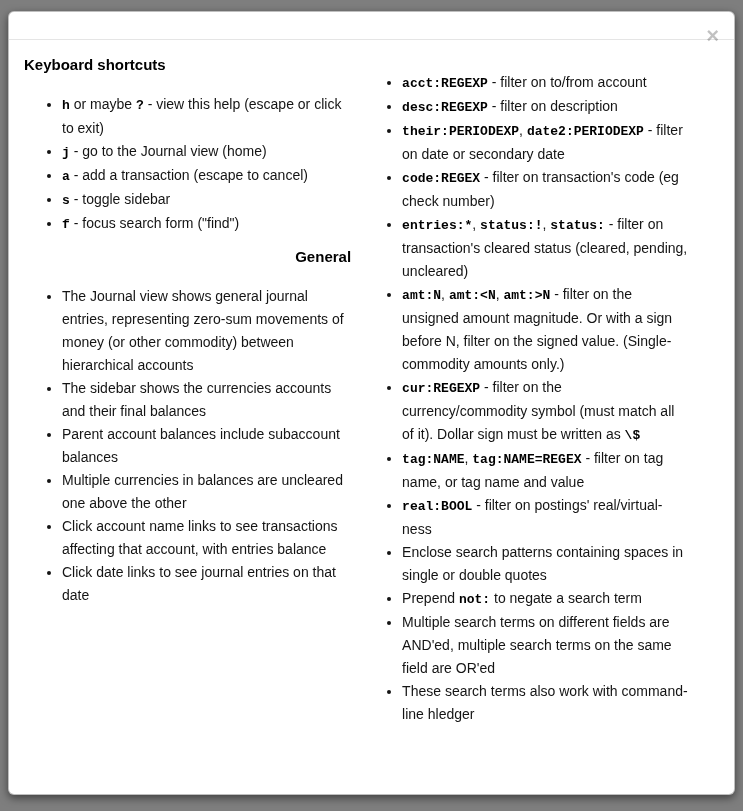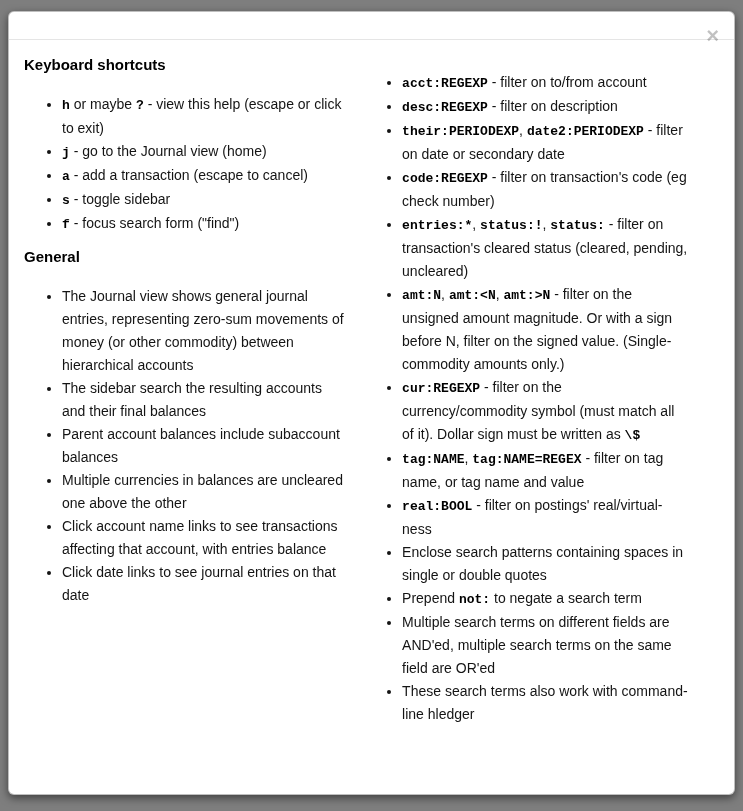--- a/index.html
+++ b/index.html
@@ -107,21 +107,21 @@
     min-width: 0;
   }
   .section-heading {
     margin: 0 0 19px 0;
     font-size: 15px;
     font-weight: bold;
     color: #000;
     line-height: 18px;
   }
   .section-heading + ul + .section-heading { margin-top: 12px; }
-  .help-col .section-heading:not(:first-child) { margin-top: 0; }
+  .help-col .section-heading:not(:first-child) { margin-top: 0; text-align: right; }
   .help-list {
     margin: 15px 0 12px 0;
     padding: 0 2px 0 38px;
     list-style-type: disc;
   }
   .help-list li { margin: 0; }
   .help-list code {
     font-family: "Liberation Mono", "DejaVu Sans Mono", monospace;
     font-weight: bold;
     font-size: 13px;
@@ -151,33 +151,33 @@
           <ul class="help-list">
             <li><code>h</code> or maybe <code>?</code> - view this help (escape or click to exit)</li>
             <li><code>j</code> - go to the Journal view (home)</li>
             <li><code>a</code> - add a transaction (escape to cancel)</li>
             <li><code>s</code> - toggle sidebar</li>
             <li><code>f</code> - focus search form ("find")</li>
           </ul>
           <h2 class="section-heading">General</h2>
           <ul class="help-list">
             <li>The Journal view shows general journal entries, representing zero-sum movements of money (or other commodity) between hierarchical accounts</li>
-            <li>The sidebar search the resulting accounts and their final balances</li>
+            <li>The sidebar shows the currencies accounts and their final balances</li>
             <li>Parent account balances include subaccount balances</li>
             <li>Multiple currencies in balances are uncleared one above the other</li>
             <li>Click account name links to see transactions affecting that account, with entries balance</li>
             <li>Click date links to see journal entries on that date</li>
           </ul>
         </div>
       <div class="help-col" id="col-right">
           <ul class="help-list">
             <li><code>acct:REGEXP</code> - filter on to/from account</li>
             <li><code>desc:REGEXP</code> - filter on description</li>
             <li><code>their:PERIODEXP</code>, <code>date2:PERIODEXP</code> - filter on date or secondary date</li>
-            <li><code>code:REGEXP</code> - filter on transaction's code (eg check number)</li>
+            <li><code>code:REGEX</code> - filter on transaction's code (eg check number)</li>
             <li><code>entries:*</code>, <code>status:!</code>, <code>status:</code> - filter on transaction's cleared status (cleared, pending, uncleared)</li>
             <li><code>amt:N</code>, <code>amt:&lt;N</code>, <code>amt:&gt;N</code> - filter on the unsigned amount magnitude. Or with a sign before N, filter on the signed value. (Single-commodity amounts only.)</li>
             <li><code>cur:REGEXP</code> - filter on the currency/commodity symbol (must match all of it). Dollar sign must be written as <code>\$</code></li>
             <li><code>tag:NAME</code>, <code>tag:NAME=REGEX</code> - filter on tag name, or tag name and value</li>
             <li><code>real:BOOL</code> - filter on postings' real/virtual-ness</li>
             <li>Enclose search patterns containing spaces in single or double quotes</li>
             <li>Prepend <code>not:</code> to negate a search term</li>
             <li>Multiple search terms on different fields are AND'ed, multiple search terms on the same field are OR'ed</li>
             <li>These search terms also work with command-line hledger</li>
           </ul>

